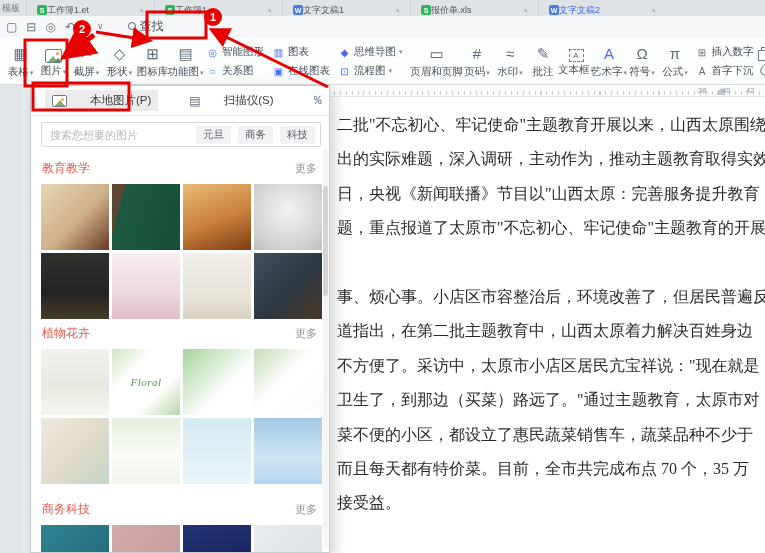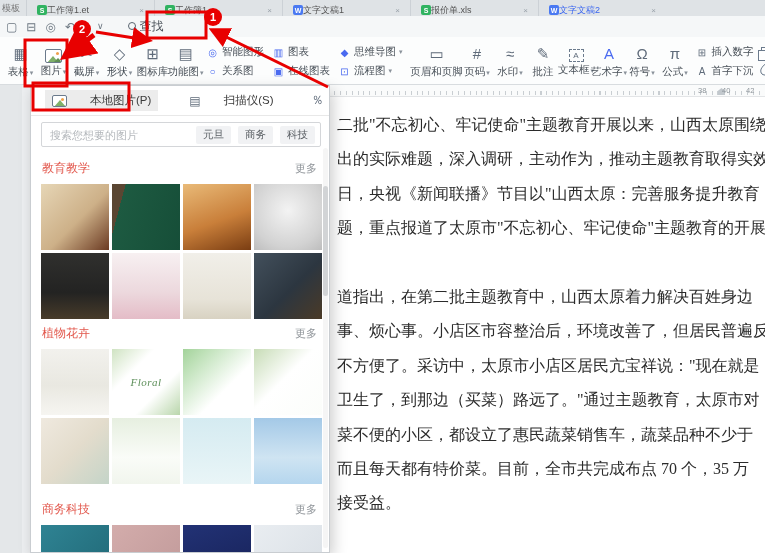--- a/index.html
+++ b/index.html
@@ -269,22 +269,22 @@
     <span class="rnum" style="left:392px;" id="rn1">40</span>
     <span class="rnum" style="left:416px;" id="rn2">42</span>
   </div>
   <div class="page"></div>
   <div class="doc" id="doc">
       <div class="dline">二批"不忘初心、牢记使命"主题教育开展以来，山西太原围绕</div>
       <div class="dline">出的实际难题，深入调研，主动作为，推动主题教育取得实效。</div>
       <div class="dline">日，央视《新闻联播》节目以"山西太原：完善服务提升教育</div>
       <div class="dline">题，重点报道了太原市"不忘初心、牢记使命"主题教育的开展</div>
       <div class="dline">&nbsp;</div>
+      <div class="dline">事、烦心事。小店区市容整治后，环境改善了，但居民普遍反</div>
       <div class="dline">道指出，在第二批主题教育中，山西太原着力解决百姓身边</div>
-      <div class="dline">事、烦心事。小店区市容整治后，环境改善了，但居民普遍反</div>
       <div class="dline">不方便了。采访中，太原市小店区居民亢宝祥说："现在就是</div>
       <div class="dline">卫生了，到那边（买菜）路远了。"通过主题教育，太原市对</div>
       <div class="dline">菜不便的小区，都设立了惠民蔬菜销售车，蔬菜品种不少于</div>
       <div class="dline">而且每天都有特价菜。目前，全市共完成布点 70 个，35 万</div>
       <div class="dline">接受益。</div>
     </div>
 
   <div class="panel">
     <div class="pp-items" id="pp-items">
         <div class="pp-item first">

